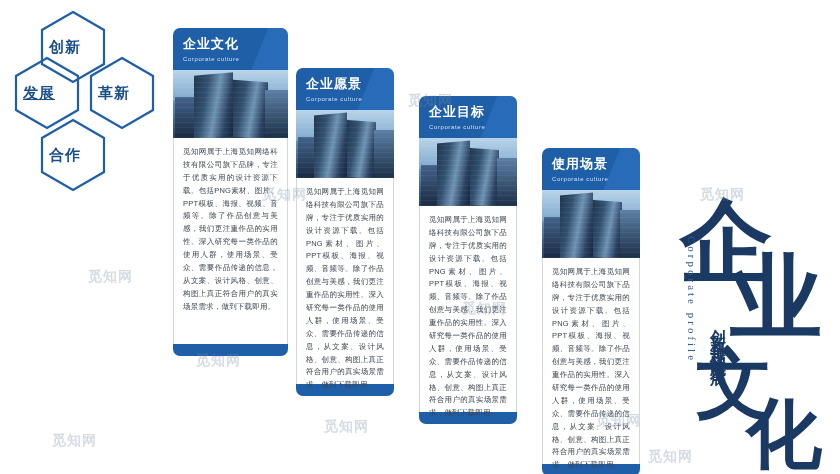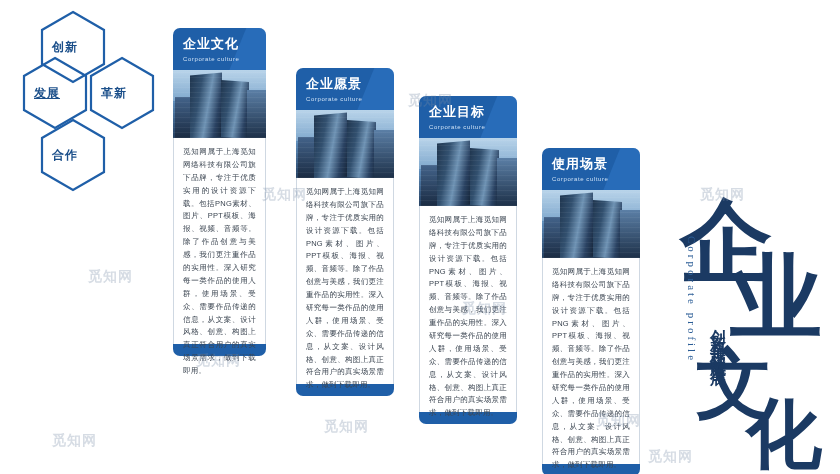--- a/index.html
+++ b/index.html
@@ -12,30 +12,30 @@
   }
   .stage{position:absolute;left:0;top:0;width:840px;height:474px;}
 
   
   .hex-cluster{position:absolute;left:10px;top:8px;width:160px;height:180px;}
   .hex{
     position:absolute;
     width:50px;height:74px;
     display:flex;align-items:center;justify-content:center;
     color:#1b4f8a;
-    font-size:12px;font-weight:bold;letter-spacing:1px;
+    font-size:15px;font-weight:bold;letter-spacing:1px;
     line-height:1.05;
     text-align:center;
   }
   .hex .hexbg{
     position:absolute;left:0;top:0;width:66px;height:74px;
   }
   .hex span{position:relative;z-index:2;}
   .hex-a{left:30px;top:2px;}
-  .hex-b{left:12px;top:48px;text-decoration:underline;}
+  .hex-b{left:4px;top:48px;text-decoration:underline;}
   .hex-c{left:62px;top:48px;margin-left:17px;}
   .hex-d{left:30px;top:110px;}
 
   
   .col{position:absolute;background:#ffffff;}
   .col .head{
     position:relative;
     background:#1f5fa8;
     color:#ffffff;
     border-top-left-radius:7px;
@@ -97,21 +97,21 @@
     letter-spacing:.2px;
   }
   .col .foot{
     height:12px;
     background:#1f5fa8;
     border-bottom-left-radius:7px;
     border-bottom-right-radius:7px;
   }
 
   
-  #col1{left:173px;top:28px;width:93px;}
+  #col1{left:173px;top:28px;width:115px;}
   #col1 .photo{height:68px;}
   #col1 .body{height:206px;}
 
   #col2{left:296px;top:68px;width:98px;}
   #col2 .photo{height:68px;}
   #col2 .body{height:206px;}
 
   #col3{left:419px;top:96px;width:98px;}
   #col3 .photo{height:68px;}
   #col3 .body{height:206px;}

